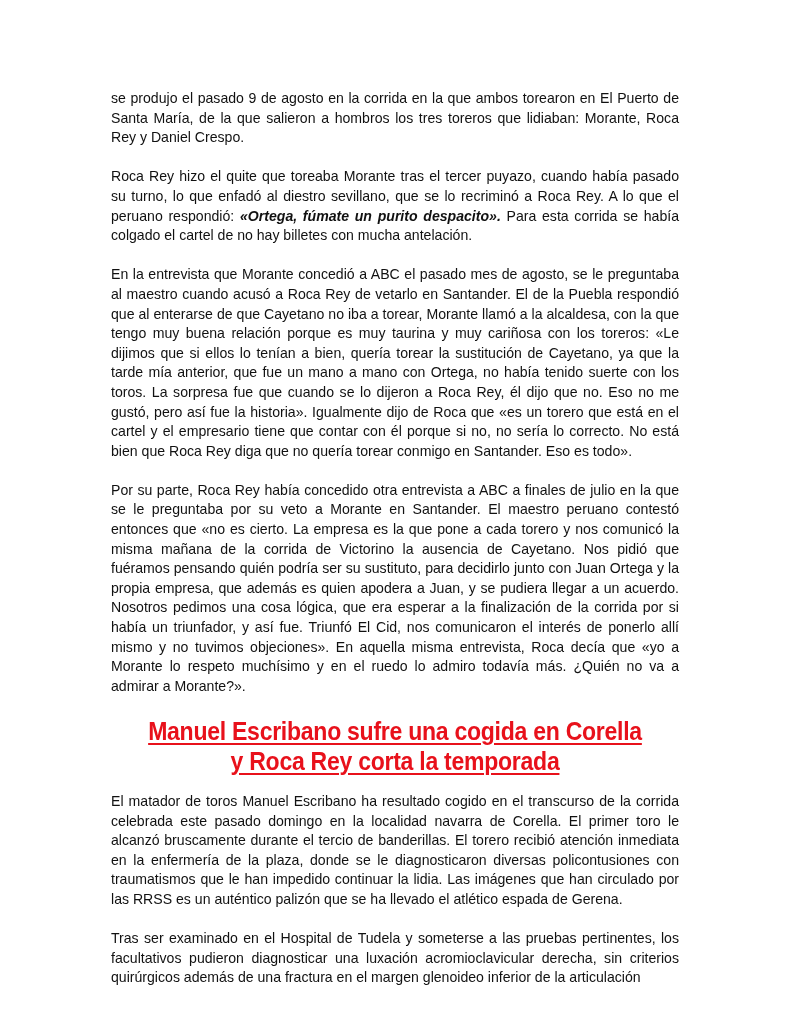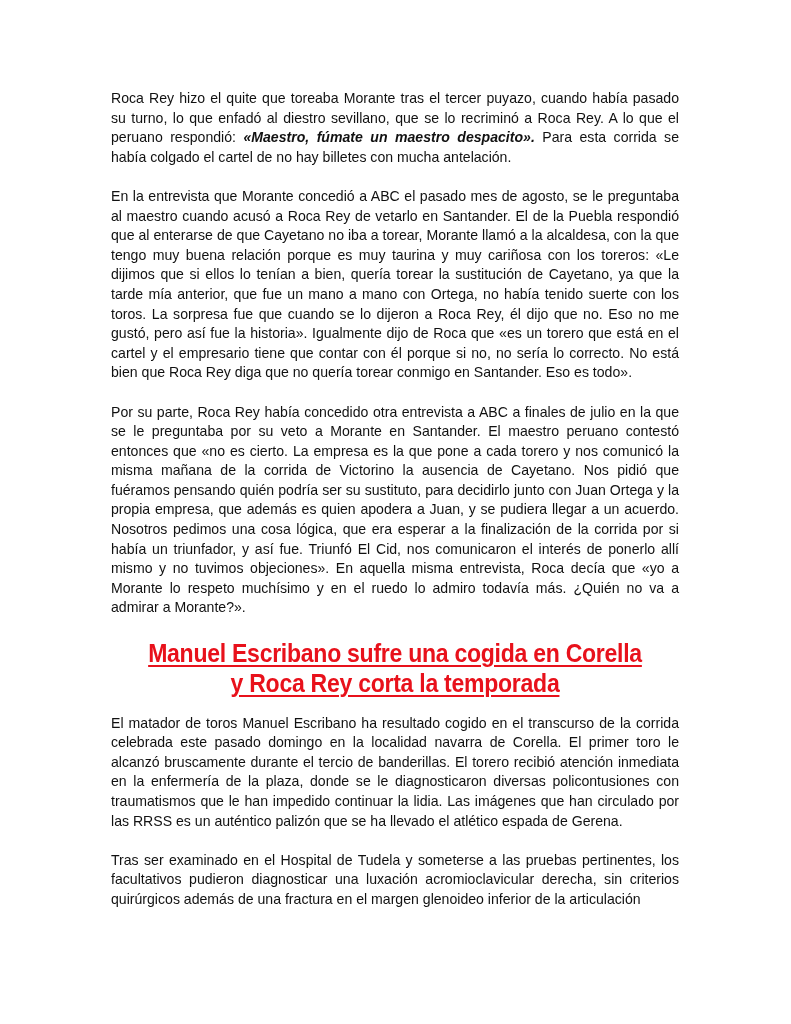--- a/index.html
+++ b/index.html
@@ -34,22 +34,23 @@
     text-underline-offset: 3px;
     transform: scaleX(0.9);
   }
   .headline span { display: block; }
 </style>
 </head>
 <body>
 
 <div class="page">
 
+  <p class="para">se produjo el pasado 9 de agosto en la corrida en la que ambos torearon en El Puerto de Santa María, de la que salieron a hombros los tres toreros que lidiaban: Morante, Roca Rey y Daniel Crespo.</p>
 
-  <p class="para"><span>Roca Rey hizo el quite que toreaba Morante tras el tercer puyazo, cuando había pasado su turno, lo que enfadó al diestro sevillano, que se lo recriminó a Roca Rey. A lo que el peruano respondió: </span><span class="quote-bold">«Maestro, fúmate un maestro despacito».</span><span> Para esta corrida se había colgado el cartel de no hay billetes con mucha antelación.</span></p>
+  <p class="para"><span>Roca Rey hizo el quite que toreaba Morante tras el tercer puyazo, cuando había pasado su turno, lo que enfadó al diestro sevillano, que se lo recriminó a Roca Rey. A lo que el peruano respondió: </span><span class="quote-bold">«Ortega, fúmate un purito despacito».</span><span> Para esta corrida se había colgado el cartel de no hay billetes con mucha antelación.</span></p>
 
   <p class="para">En la entrevista que Morante concedió a ABC el pasado mes de agosto, se le preguntaba al maestro cuando acusó a Roca Rey de vetarlo en Santander. El de la Puebla respondió que al enterarse de que Cayetano no iba a torear, Morante llamó a la alcaldesa, con la que tengo muy buena relación porque es muy taurina y muy cariñosa con los toreros: «Le dijimos que si ellos lo tenían a bien, quería torear la sustitución de Cayetano, ya que la tarde mía anterior, que fue un mano a mano con Ortega, no había tenido suerte con los toros. La sorpresa fue que cuando se lo dijeron a Roca Rey, él dijo que no. Eso no me gustó, pero así fue la historia». Igualmente dijo de Roca que «es un torero que está en el cartel y el empresario tiene que contar con él porque si no, no sería lo correcto. No está bien que Roca Rey diga que no quería torear conmigo en Santander. Eso es todo».</p>
 
   <p class="para">Por su parte, Roca Rey había concedido otra entrevista a ABC a finales de julio en la que se le preguntaba por su veto a Morante en Santander. El maestro peruano contestó entonces que «no es cierto. La empresa es la que pone a cada torero y nos comunicó la misma mañana de la corrida de Victorino la ausencia de Cayetano. Nos pidió que fuéramos pensando quién podría ser su sustituto, para decidirlo junto con Juan Ortega y la propia empresa, que además es quien apodera a Juan, y se pudiera llegar a un acuerdo. Nosotros pedimos una cosa lógica, que era esperar a la finalización de la corrida por si había un triunfador, y así fue. Triunfó El Cid, nos comunicaron el interés de ponerlo allí mismo y no tuvimos objeciones». En aquella misma entrevista, Roca decía que «yo a Morante lo respeto muchísimo y en el ruedo lo admiro todavía más. ¿Quién no va a admirar a Morante?».</p>
 
   <h2 class="headline">
     <span>Manuel Escribano sufre una cogida en Corella</span>
     <span>y Roca Rey corta la temporada</span>
   </h2>
 

